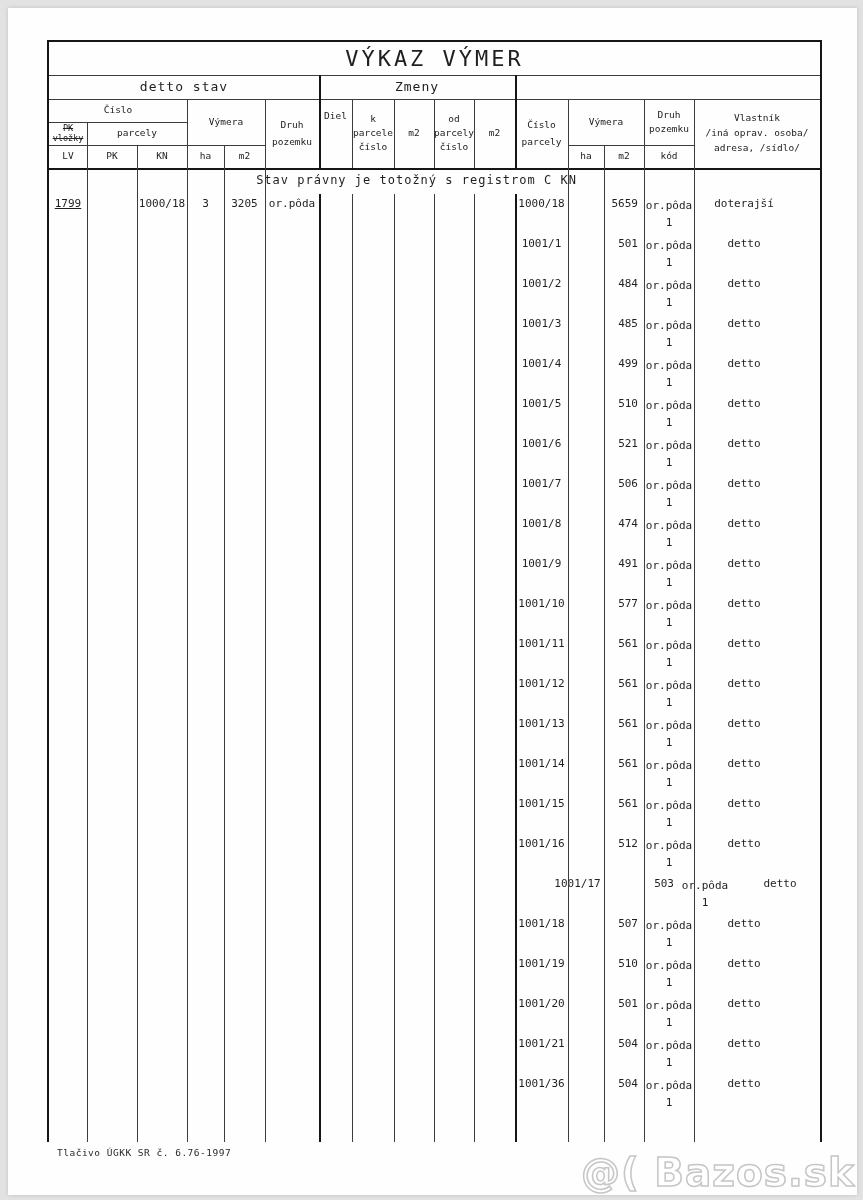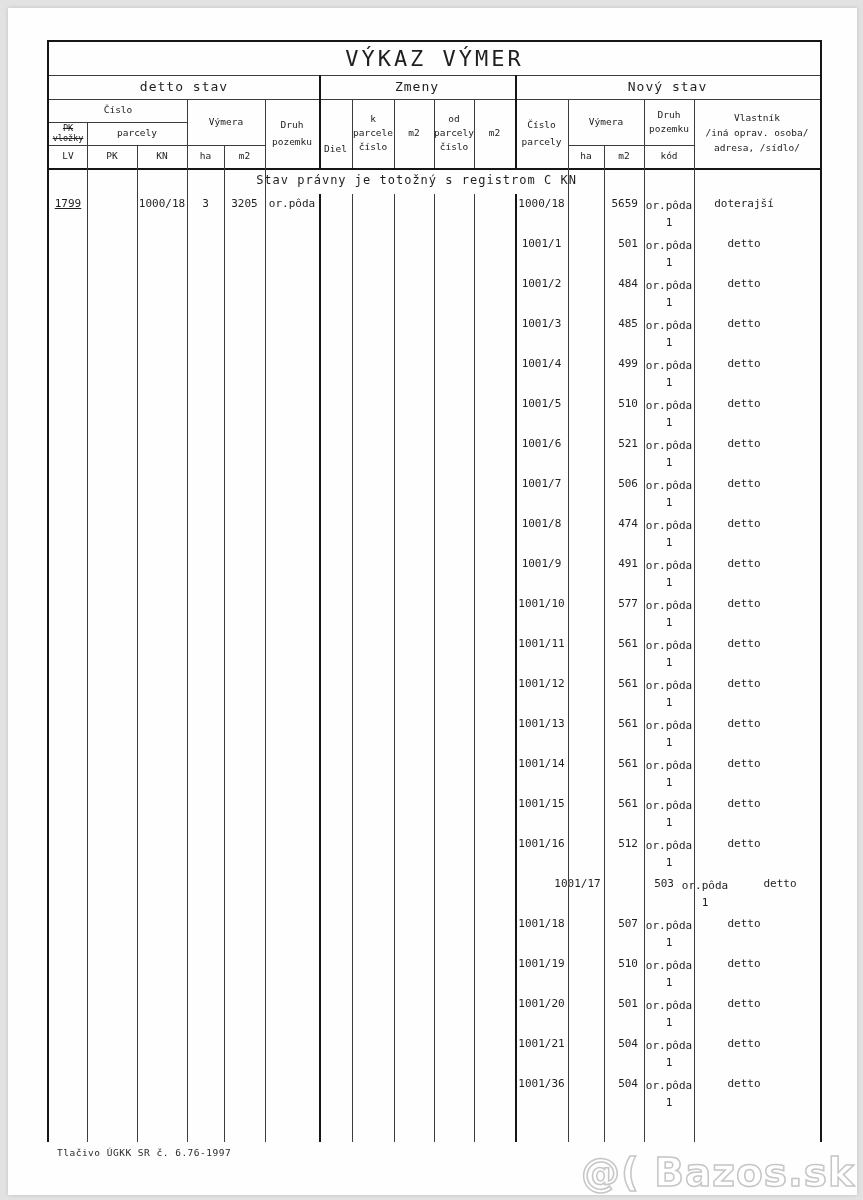--- a/index.html
+++ b/index.html
@@ -67,40 +67,39 @@
 <body>
 
 <div class="page">
 
   <div class="table">
 
     <div class="cell title">VÝKAZ VÝMER</div>
 
     <div class="cell sec" style="left:0;width:270px;">detto stav</div>
     <div class="cell sec" style="left:270px;width:196px;">Zmeny</div>
-    <div class="cell sec" style="left:466px;width:305px;">Nový stav</div>
 
     <div class="cell hdr" style="left:0;top:57px;width:138px;height:23px;">Číslo</div>
     <div class="cell col hdr hdr-sm" style="left:0;top:80px;width:38px;height:23px;">
       <span class="strike">PK</span>
       <span class="strike">vložky</span>
     </div>
     <div class="cell hdr" style="left:38px;top:80px;width:100px;height:23px;">parcely</div>
     <div class="cell hdr" style="left:0;top:103px;width:38px;height:23px;">LV</div>
     <div class="cell hdr" style="left:38px;top:103px;width:50px;height:23px;">PK</div>
     <div class="cell hdr" style="left:88px;top:103px;width:50px;height:23px;">KN</div>
     <div class="cell hdr" style="left:138px;top:57px;width:78px;height:46px;">Výmera</div>
     <div class="cell hdr" style="left:138px;top:103px;width:37px;height:23px;">ha</div>
     <div class="cell hdr" style="left:175px;top:103px;width:41px;height:23px;">m2</div>
     <div class="cell col hdr" style="left:216px;top:57px;width:54px;height:69px;gap:6px;">
       <span>Druh</span>
       <span>pozemku</span>
     </div>
 
-    <div class="cell hdr" style="left:270px;top:73px;width:33px;height:69px;">Diel</div>
+    <div class="cell hdr" style="left:270px;top:40px;width:33px;height:69px;">Diel</div>
     <div class="cell col hdr" style="left:303px;top:57px;width:42px;height:69px;gap:3px;">
       <span>k</span>
       <span>parcele</span>
       <span>číslo</span>
     </div>
     <div class="cell hdr" style="left:345px;top:57px;width:40px;height:69px;">m2</div>
     <div class="cell col hdr" style="left:385px;top:57px;width:40px;height:69px;gap:3px;">
       <span>od</span>
       <span>parcely</span>
       <span>číslo</span>

